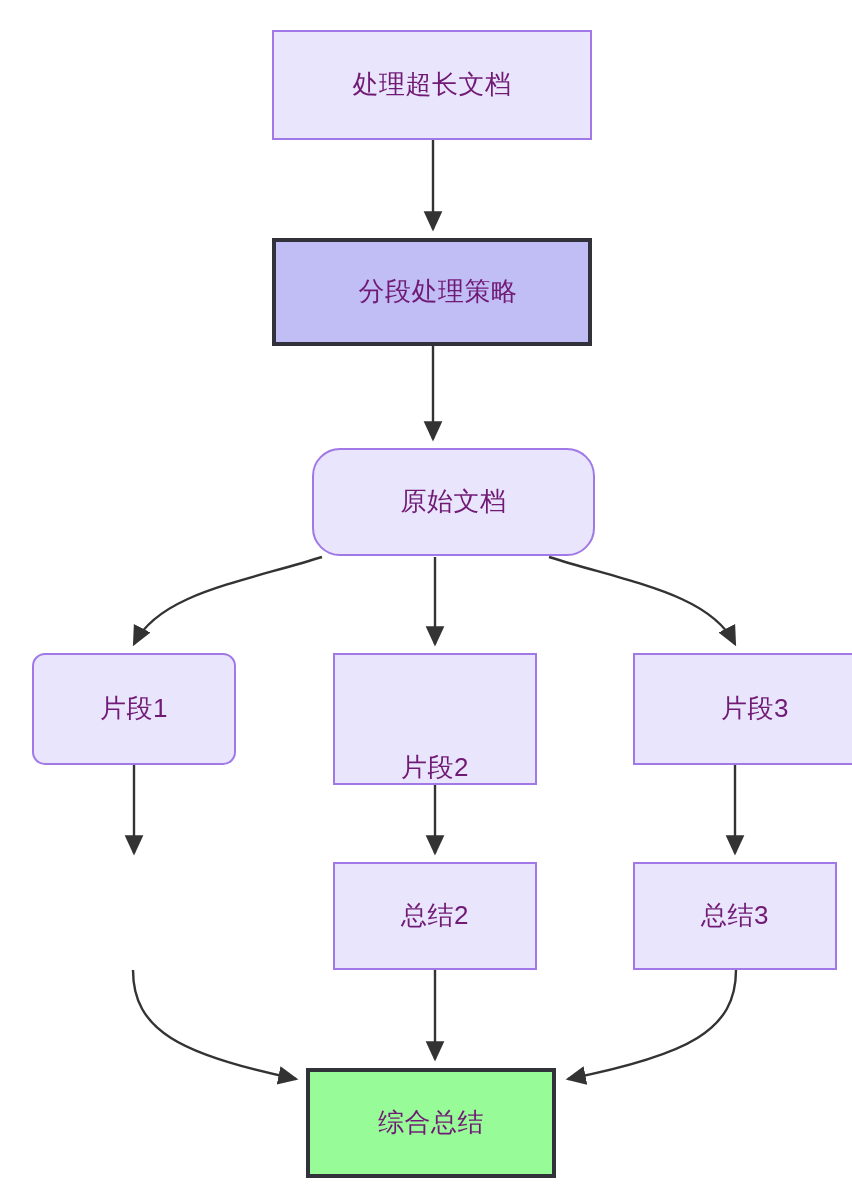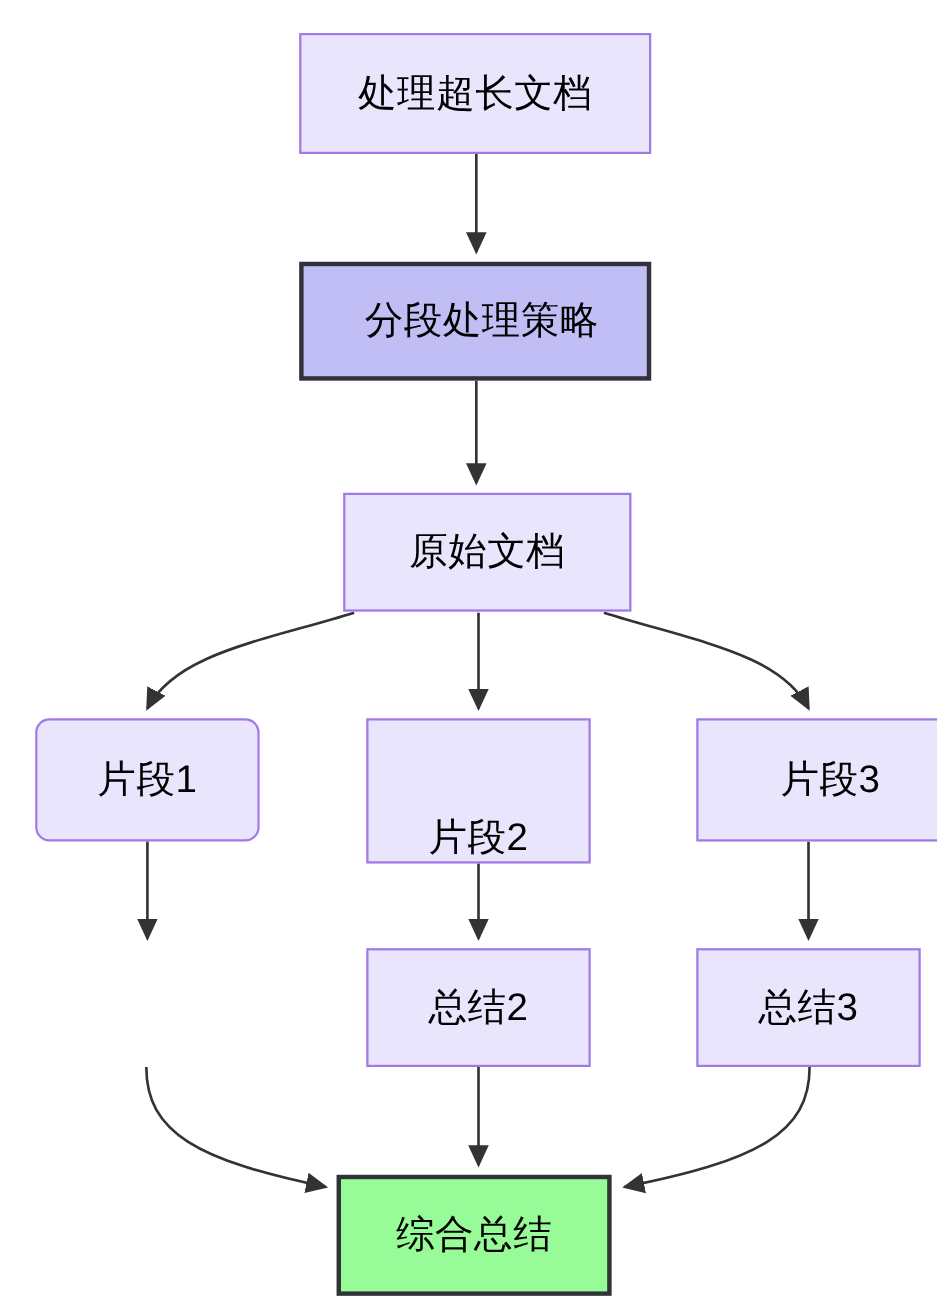--- a/index.html
+++ b/index.html
@@ -30,23 +30,23 @@
   .node {
     position: absolute;
     box-sizing: border-box;
     display: flex;
     align-items: center;
     justify-content: center;
     text-align: center;
     z-index: 2;
   }
   .node-label {
-    font-size: 35px;
+    font-size: 26px;
     line-height: 1.2;
-    color: #000000;
+    color: #701a75;
     letter-spacing: 0.5px;
     white-space: nowrap;
     user-select: none;
   }
   
   .node.style-default {
     background: #e8e5fc;
     border: 2.5px solid #a079e6;
   }
   
@@ -97,21 +97,21 @@
   </svg>
 
   <div class="node style-default" style="left:272px; top:30px; width:320px; height:110px;">
     <span class="node-label">处理超长文档</span>
   </div>
 
   <div class="node style-strong" style="left:272px; top:238px; width:320px; height:108px;">
     <span class="node-label">分段处理策略</span>
   </div>
 
-  <div class="node style-default" style="left:312px; top:448px; width:262px; height:108px;">
+  <div class="node style-default" style="left:312px; top:448px; width:283px; height:108px;border-radius:28px;">
     <span class="node-label">原始文档</span>
   </div>
 
   <div class="node style-default" style="left:32px; top:653px; width:204px; height:112px;border-radius:13px;">
     <span class="node-label">片段1</span>
   </div>
 
   <div class="node style-default" style="left:333px; top:653px; width:204px; height:132px;align-items:flex-end;">
     <span class="node-label">片段2</span>
   </div>

